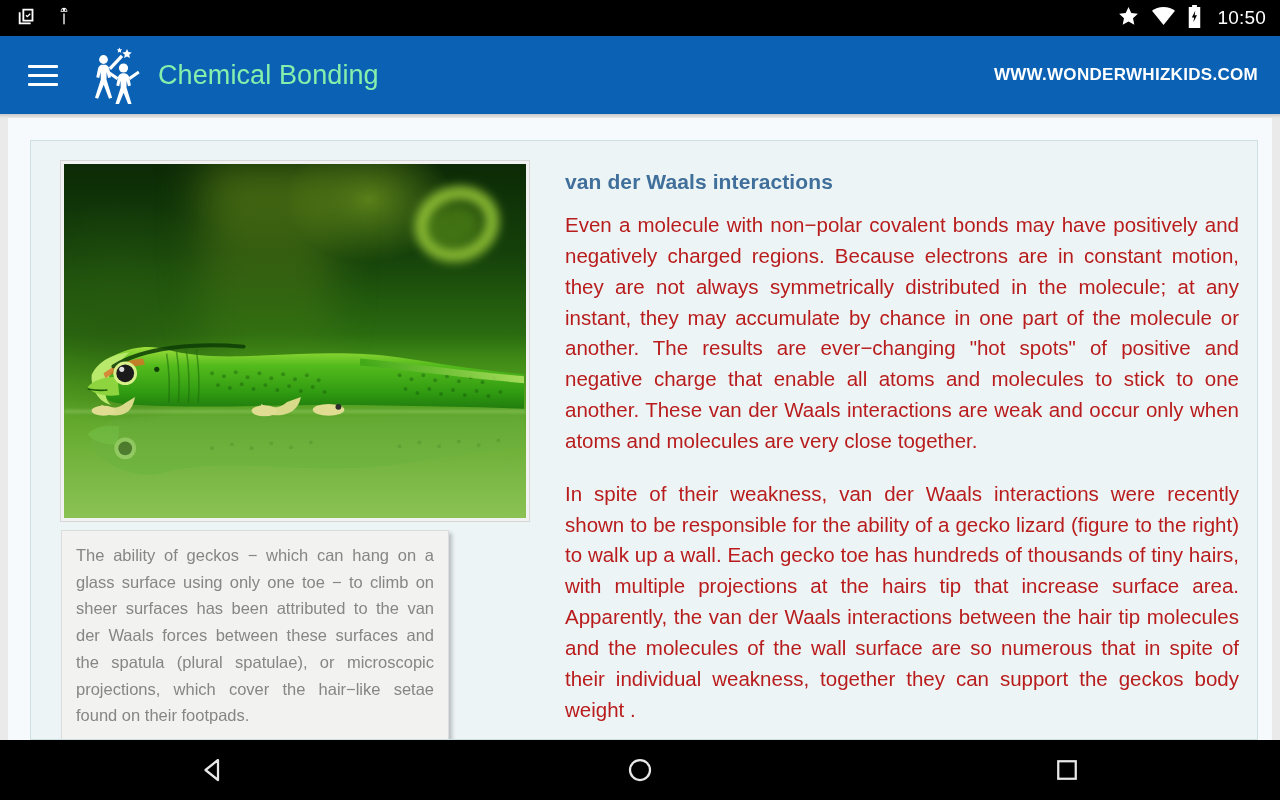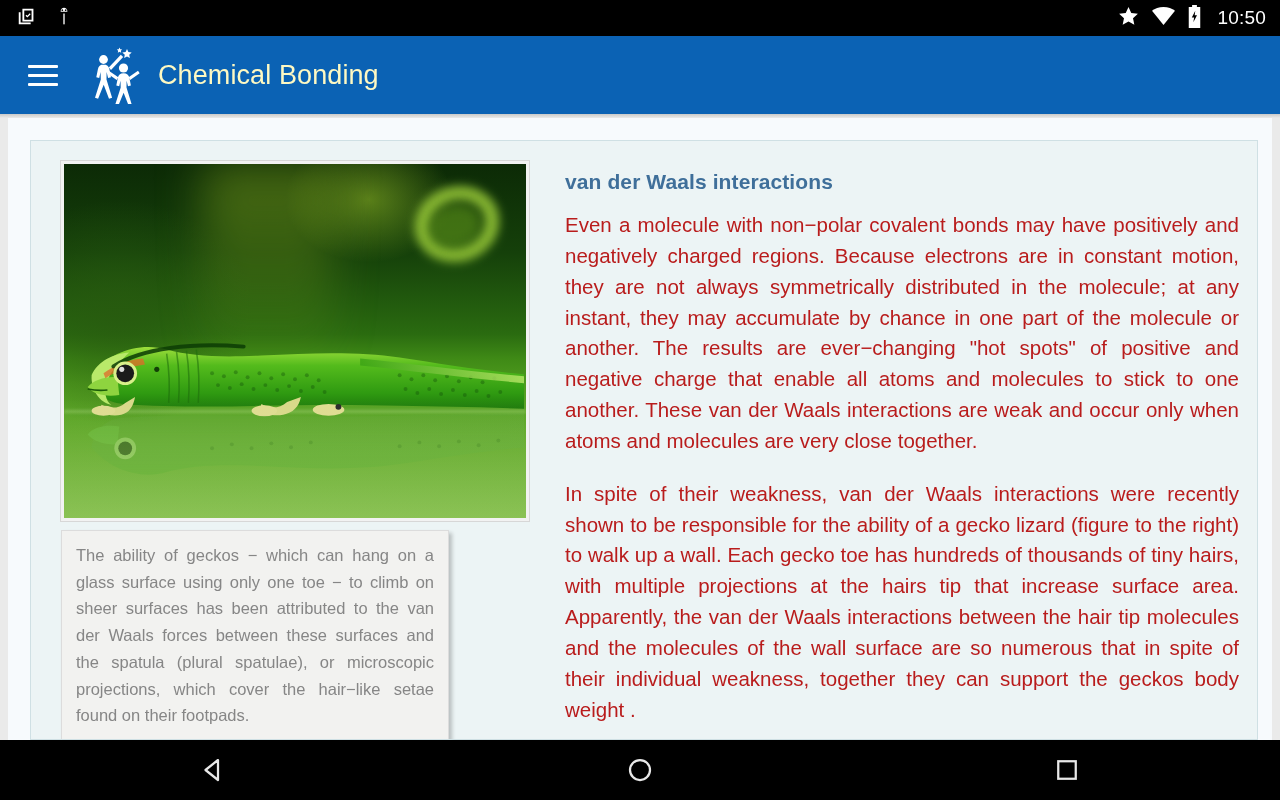--- a/index.html
+++ b/index.html
@@ -28,21 +28,21 @@
   
   .appbar {
     position: absolute; top: 36px; left: 0; width: 1280px; height: 78px;
     background: #0b62b4; display: flex; align-items: center; padding: 0 14px 0 28px;
   }
   .hamburger { width: 30px; cursor: pointer; display: flex; flex-direction: column; gap: 6px; }
   .hamburger span { display: block; height: 3px; background: #fff; border-radius: 1px; }
   .brand { display: flex; align-items: center; margin-left: 24px; }
   .logo { width: 62px; height: 58px; }
   .app-title {
-    color: #fef9c3; font-size: 27px; margin-left: 14px; font-weight: 400;
+    color: #86efac; font-size: 27px; margin-left: 14px; font-weight: 400;
     letter-spacing: .1px;
   }
   .site-url {
     margin-left: auto; color: #fff; font-size: 17px; font-weight: bold;
     letter-spacing: .3px; padding-right: 8px;
   }
 
   
   .page-outer {
     position: absolute; top: 114px; left: 0; width: 1280px; height: 626px;
@@ -188,20 +188,21 @@
             <path d="M26.8 21.4l12-12.6 2.4 2.2-12.2 12.9z"></path>
 
             <circle cx="41.5" cy="22" r="4.6"></circle>
             <path d="M41.5 27.3c3.3 0 5.4 2 5.9 4.6l1.5 7.6-2.9.8-1.4-5.6-.1 6.9 5.4 17.4-3.1 1-5.2-13.3-5.4 13.3-3.1-1 5.6-17.4-.2-6.8-1.3 5.5-2.9-.8 1.5-7.6c.5-2.6 2.4-4.6 5.7-4.6z"></path>
             <path d="M46.6 31.3l9.4-6.6 1.7 2.6-9.6 6.7zM36.3 31.3l-9.5-6.6-1.7 2.6 9.6 6.7z"></path>
           </g>
         </svg>
       </span>
       <span class="app-title">Chemical Bonding</span>
     </div>
+    <span class="site-url">WWW.WONDERWHIZKIDS.COM</span>
   </div>
 
   <div class="page-outer">
     <div class="page-white">
       <div class="content-card">
 
         <div class="figure-col">
           <div class="photo">
             <div class="photo-bg"></div>
             <div class="photo-blob"></div>

